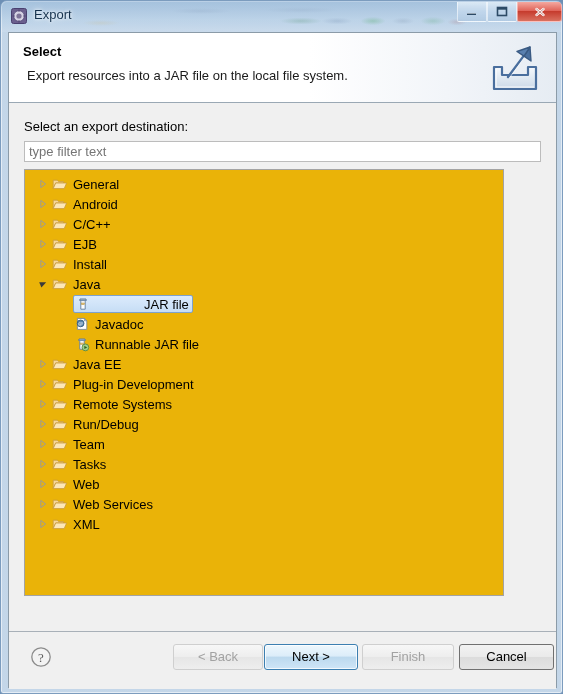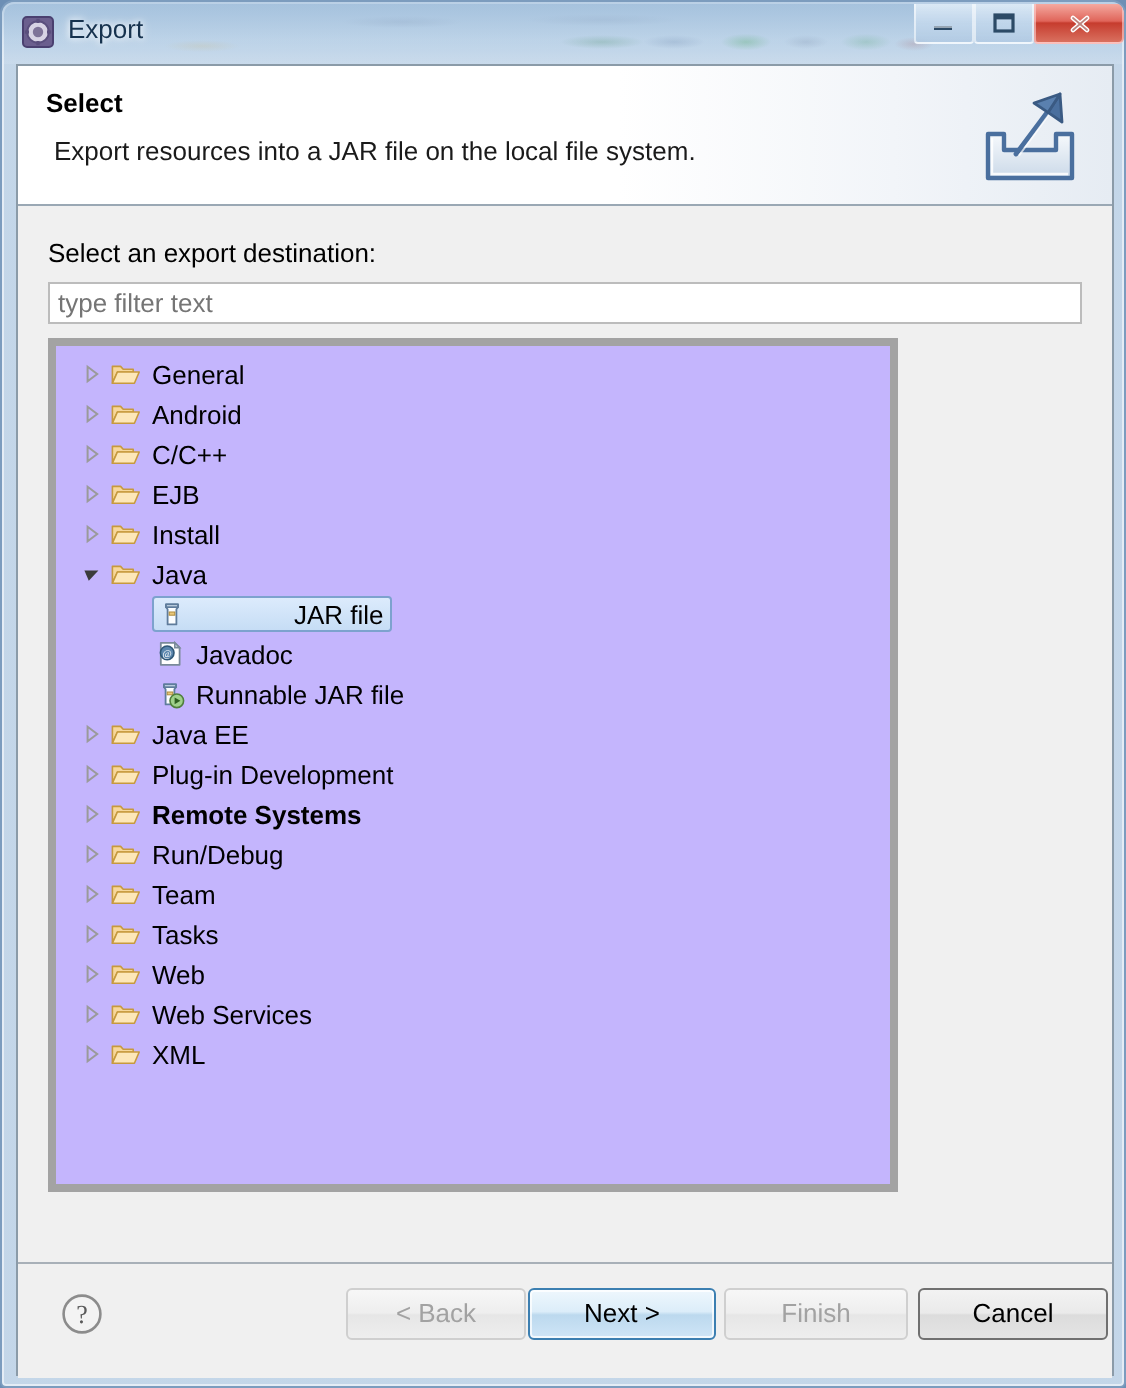--- a/index.html
+++ b/index.html
@@ -162,24 +162,24 @@
     border: 1px solid #bcbcbc;
     font-family: Liberation Sans, sans-serif;
     font-size: 13px;
     color: #737373;
     padding: 0 0 0 4px;
     outline: none;
   }
   #tree-panel {
     position: absolute;
     left: 15px; top: 65px;
-    width: 425px; height: 427px;
-    box-sizing: border-box;
-    background: #c4b5fd;
-    border: 4px solid #a3a3a3;
+    width: 480px; height: 427px;
+    box-sizing: border-box;
+    background: #eab308;
+    border: 1px solid #a3a3a3;
     overflow: hidden;
   }
   #tree-inner {
     position: absolute;
     left: 0; top: 4px; right: 0;
   }
 
   .tree-row {
     position: relative;
     height: 20px;
@@ -523,21 +523,21 @@
               <span style="display: inline-flex; align-items: center;">
                 <span class="icon-cell">
                   <svg width="16" height="16" viewBox="0 0 16 16">
                     <path d="M1.2,12.6 L1.2,4.2 L5.3,4.2 L6.6,5.6 L11.6,5.6 L11.6,7.0 L3.7,7.0 L1.2,12.6 Z" fill="#f7d79a" stroke="#c79a3e" stroke-width="0.8" stroke-linejoin="round"></path>
                     <path d="M3.7,7.0 L14.6,7.0 L12.2,12.6 L1.2,12.6 Z" fill="#fde7b8" stroke="#c79a3e" stroke-width="0.8" stroke-linejoin="round"></path>
                   </svg>
                 </span>
                 <span class="tree-label">Plug-in Development</span>
               </span>
             </div>
-            <div class="tree-row" style="padding-left: 10px; font-weight: bold;">
+            <div class="tree-row" style="padding-left: 10px;">
               <span class="arrow-cell">
                 <svg width="10" height="10" viewBox="0 0 10 10">
                   <path d="M2.8,1.4 L7.6,5.0 L2.8,8.6 Z" fill="none" stroke="#9a9a9a" stroke-width="1"></path>
                 </svg>
               </span>
               <span style="display: inline-flex; align-items: center;">
                 <span class="icon-cell">
                   <svg width="16" height="16" viewBox="0 0 16 16">
                     <path d="M1.2,12.6 L1.2,4.2 L5.3,4.2 L6.6,5.6 L11.6,5.6 L11.6,7.0 L3.7,7.0 L1.2,12.6 Z" fill="#f7d79a" stroke="#c79a3e" stroke-width="0.8" stroke-linejoin="round"></path>
                     <path d="M3.7,7.0 L14.6,7.0 L12.2,12.6 L1.2,12.6 Z" fill="#fde7b8" stroke="#c79a3e" stroke-width="0.8" stroke-linejoin="round"></path>

